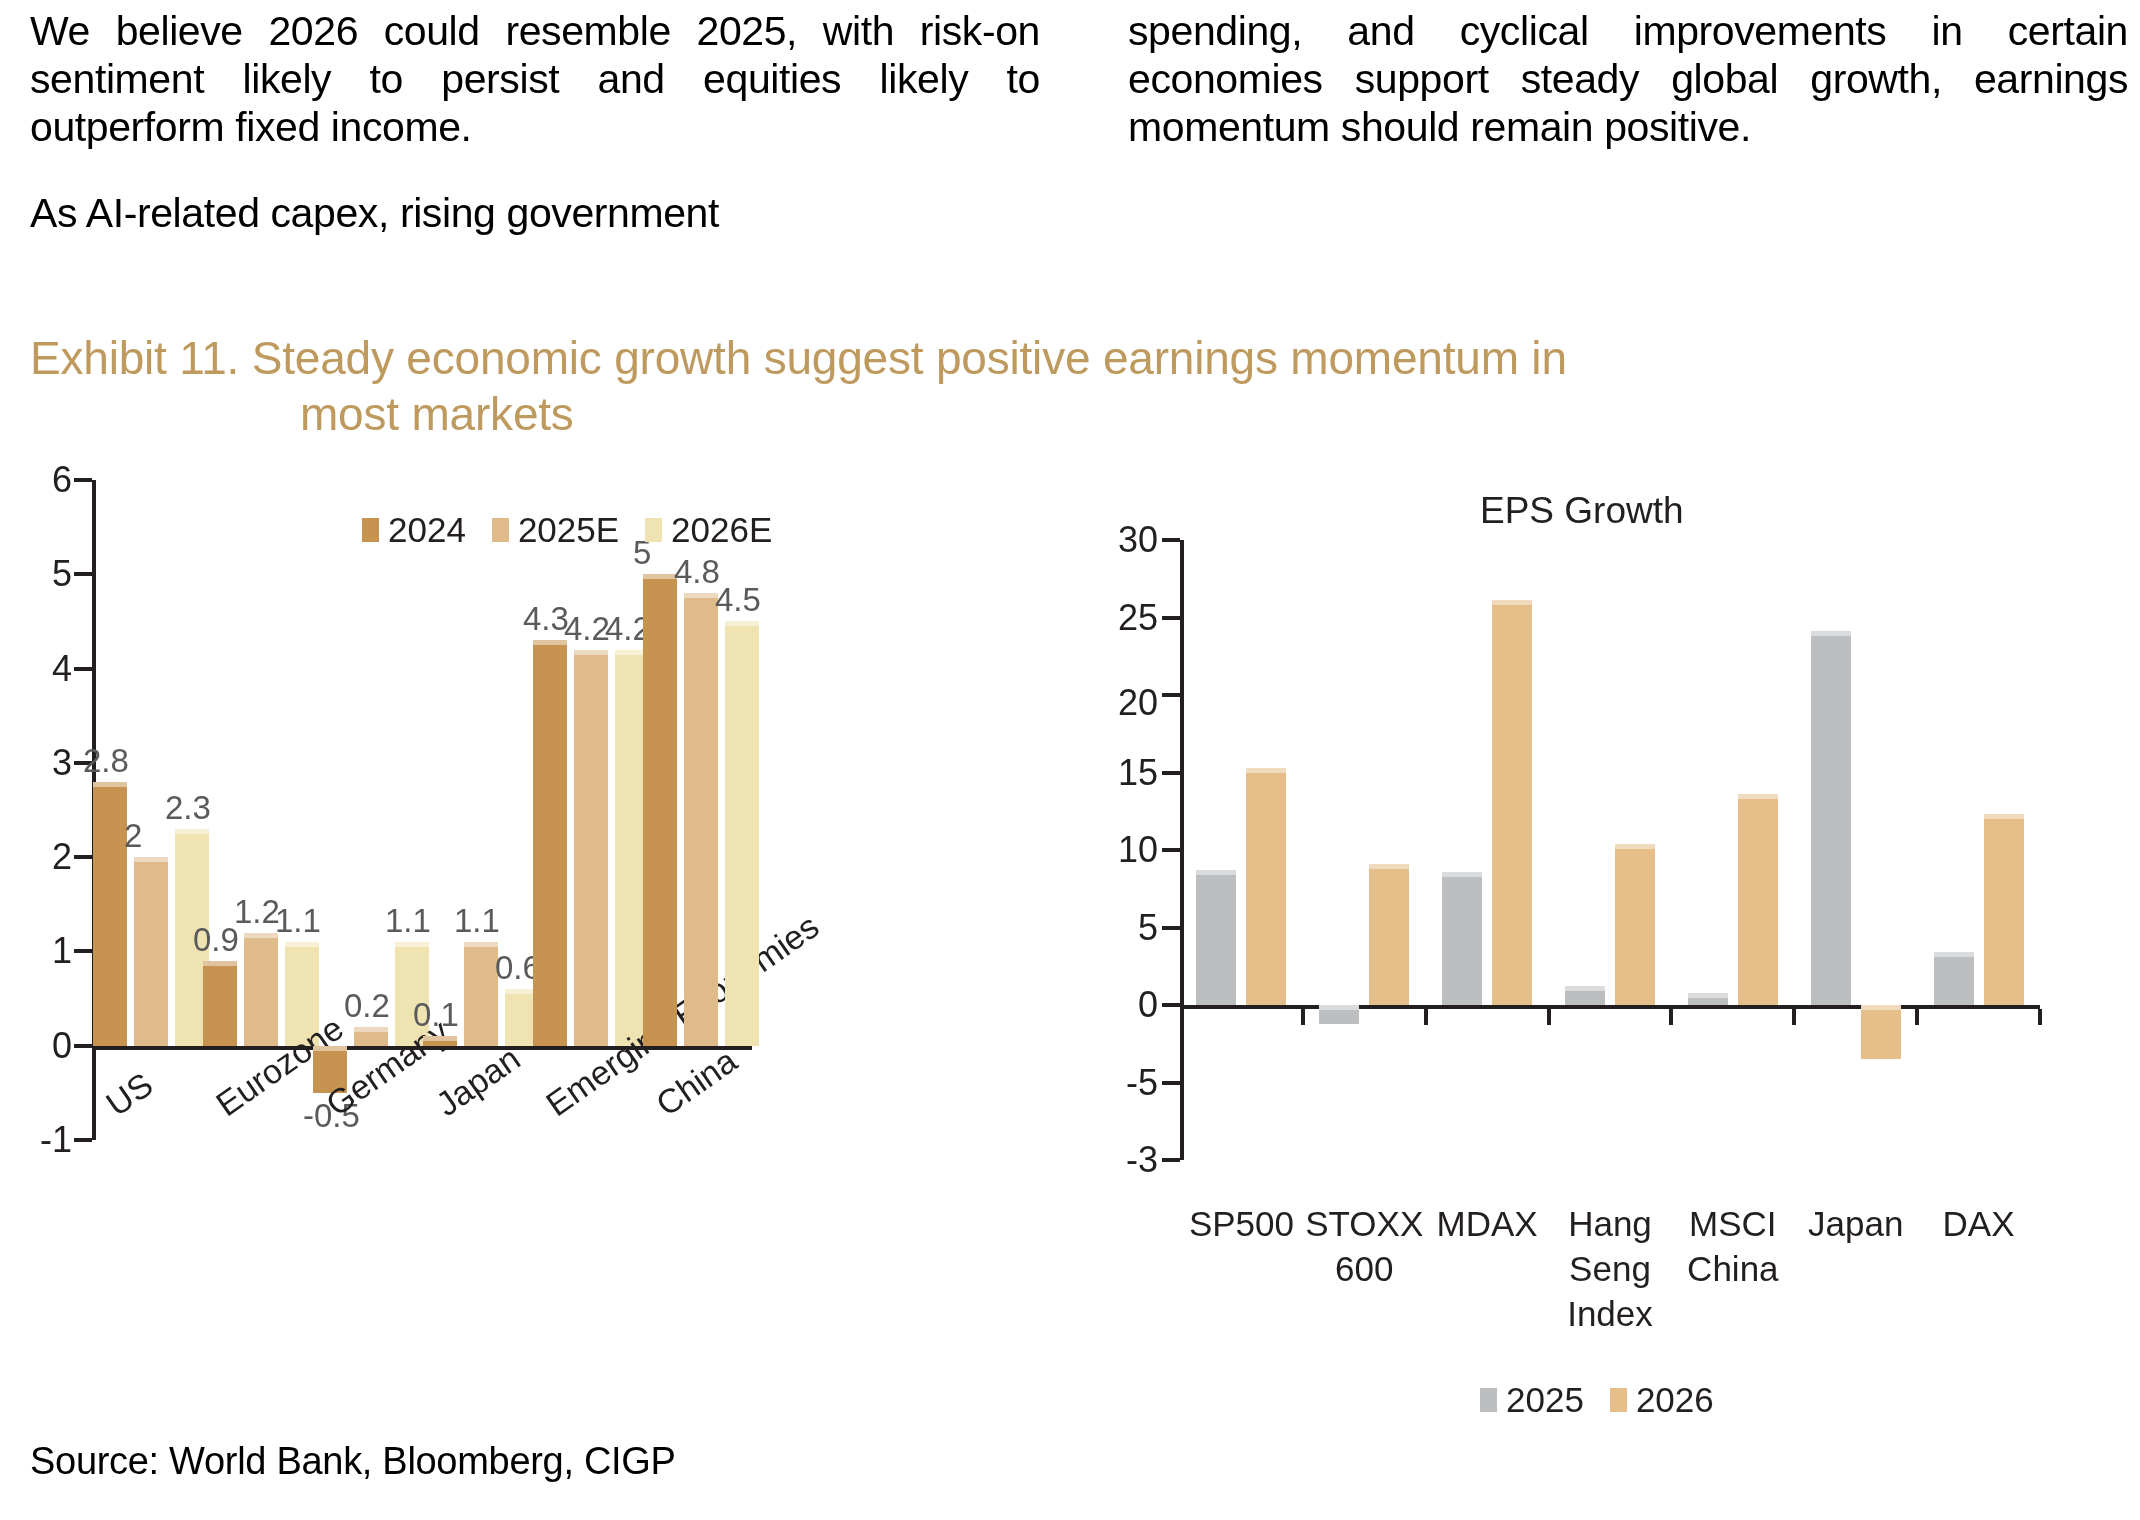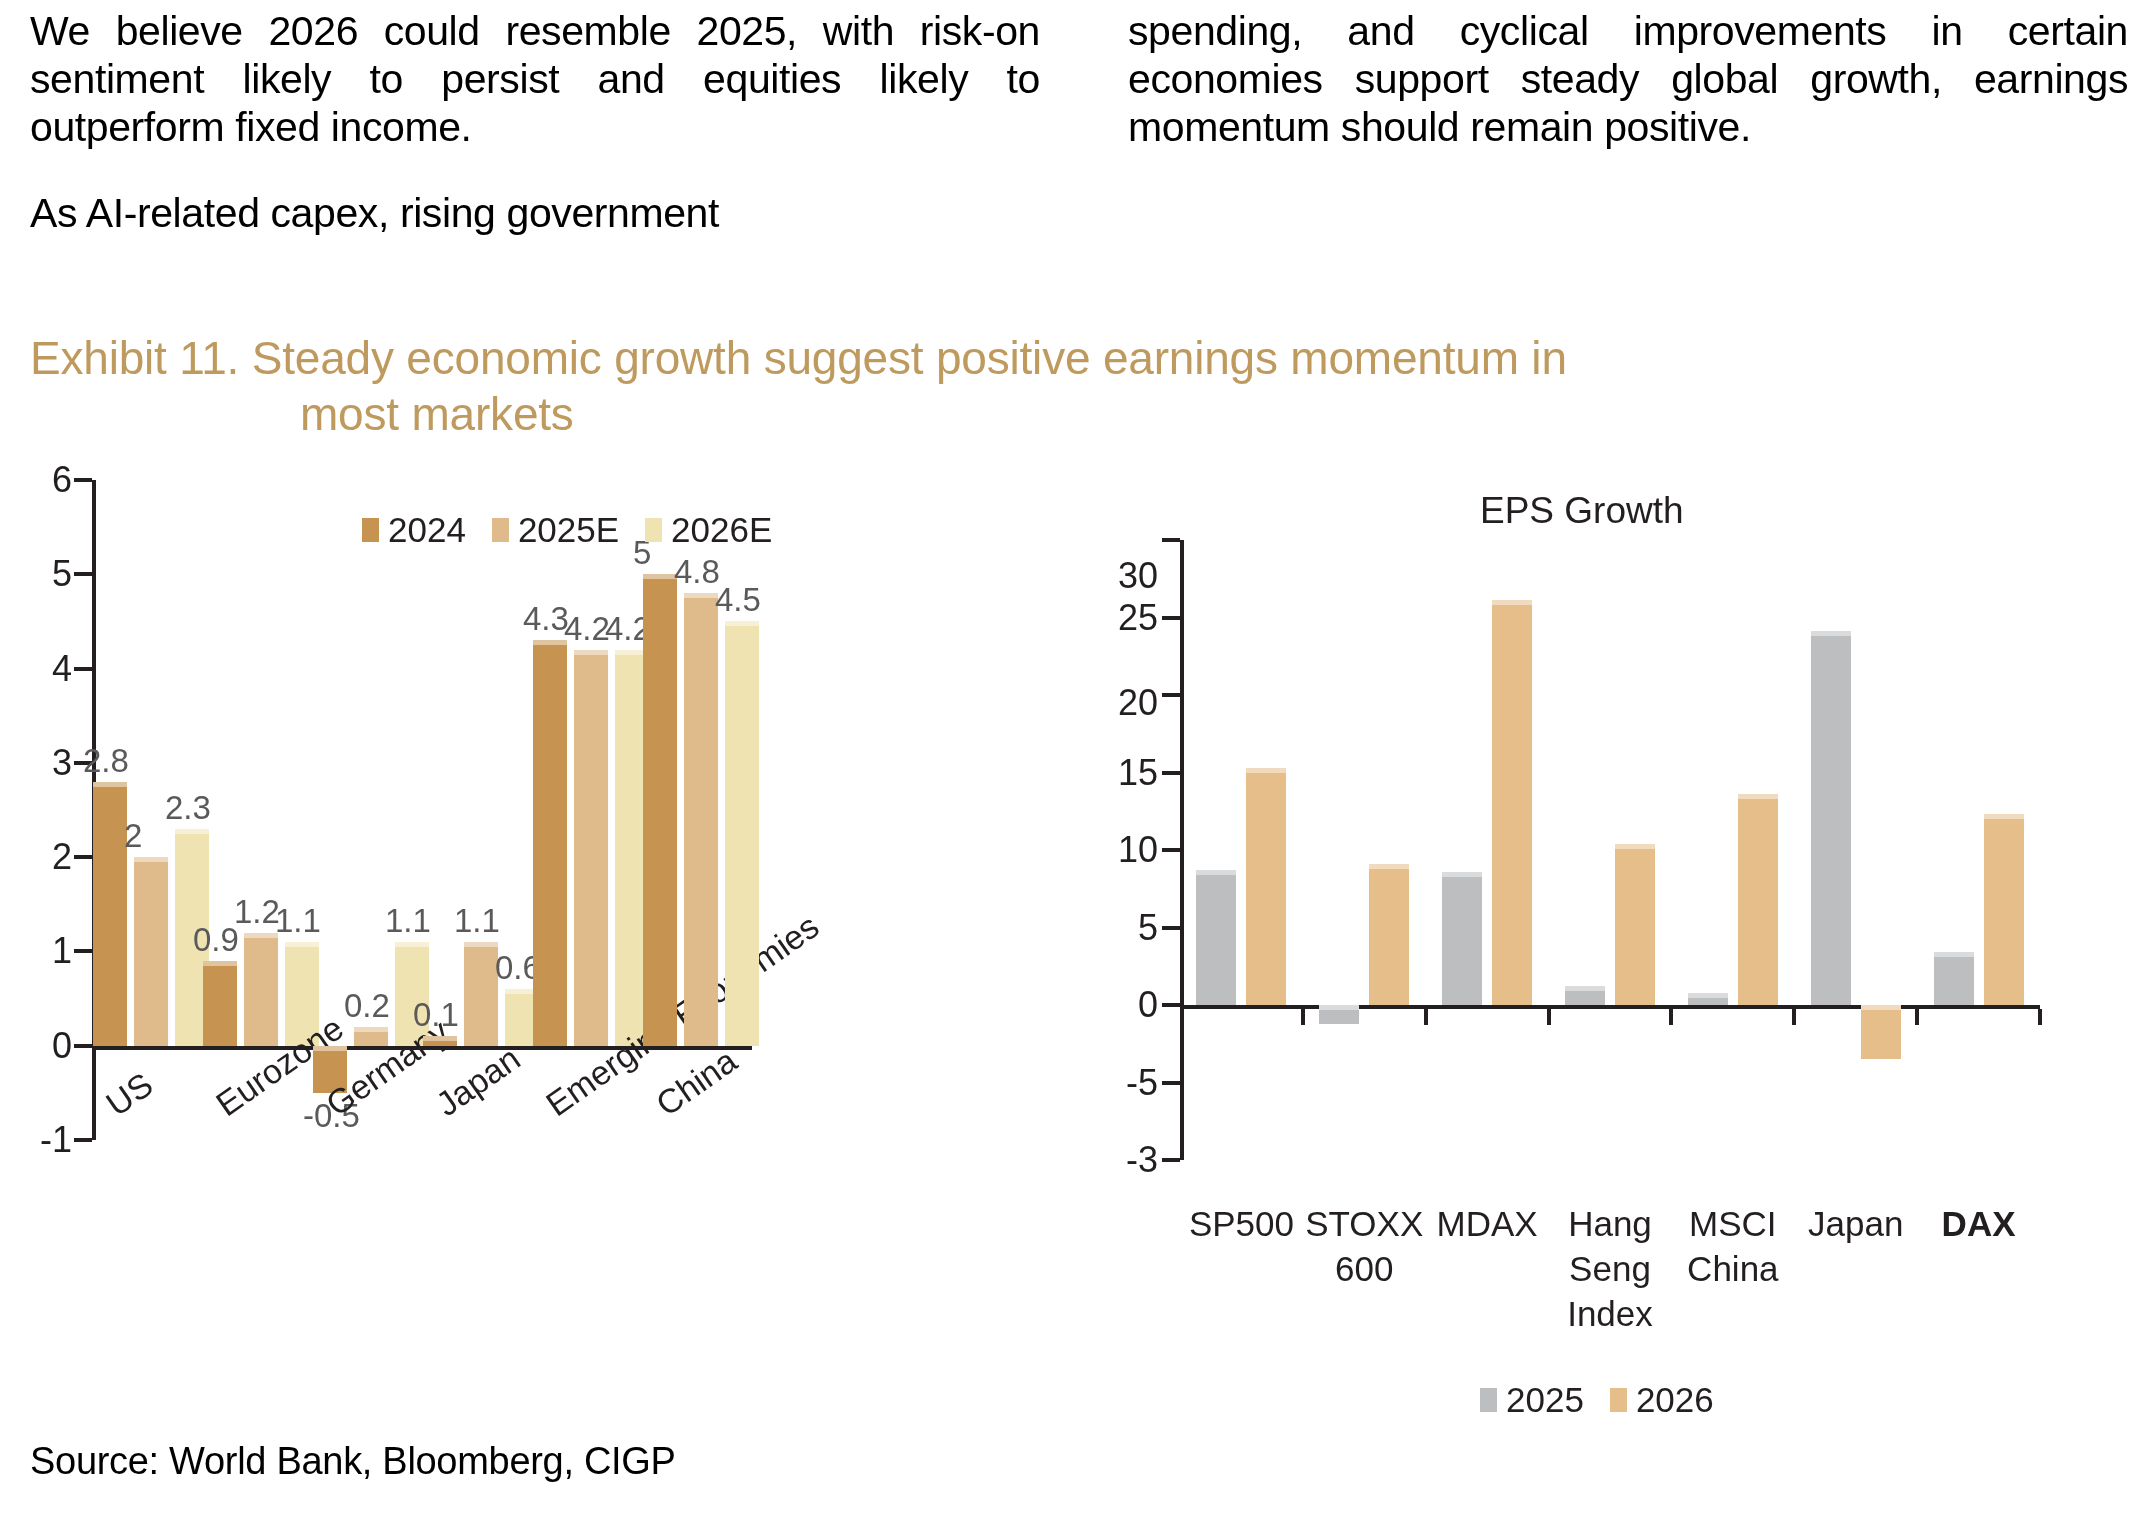--- a/index.html
+++ b/index.html
@@ -182,21 +182,21 @@
           <span>2026E</span>
         </div>
       </div>
     </div>
 
   <div class="chart" id="chart-eps" style="left:1040px; top:490px; width:1100px; height:950px;">
       <div class="chart-title" style="left:440px;top:0px;">EPS Growth</div>
       <div class="axis-line" style="left:140px;top:50px;width:4px;height:620px;"></div>
       <div class="axis-line" style="left:140px;top:515px;width:860px;height:4px;"></div>
       <div class="tick" style="left:122px;top:48px;width:18px;height:4px;"></div>
-      <div class="ytick-label" style="left:40px;top:50px;width:78px;margin-top:36px;">30</div>
+      <div class="ytick-label" style="left:40px;top:50px;width:78px;">30</div>
       <div class="tick" style="left:122px;top:125.5px;width:18px;height:4px;"></div>
       <div class="ytick-label" style="left:40px;top:127.5px;width:78px;">25</div>
       <div class="tick" style="left:122px;top:203px;width:18px;height:4px;"></div>
       <div class="ytick-label" style="left:40px;top:205px;width:78px;margin-top:8px;">20</div>
       <div class="tick" style="left:122px;top:280.5px;width:18px;height:4px;"></div>
       <div class="ytick-label" style="left:40px;top:282.5px;width:78px;">15</div>
       <div class="tick" style="left:122px;top:358px;width:18px;height:4px;"></div>
       <div class="ytick-label" style="left:40px;top:360px;width:78px;text-align:right;">10</div>
       <div class="tick" style="left:122px;top:435.5px;width:18px;height:4px;"></div>
       <div class="ytick-label" style="left:40px;top:437.5px;width:78px;">5</div>
@@ -254,21 +254,21 @@
       </div>
       <div class="tick" style="left:875.1428571428571px;top:519px;width:4px;height:16px;"></div>
       <div class="xlabel" style="left:754.2857142857143px;top:692px;width:122.85714285714286px;"><span>Japan</span></div>
       <div class="bar" style="left:893.5714285714286px;top:462.3px;width:40px;height:52.69999999999999px;background:#BCBEC0;">
         <div class="bar-top-hl"></div>
       </div>
       <div class="bar" style="left:943.5714285714286px;top:324.35px;width:40px;height:190.64999999999998px;background:#E5BE8A;">
         <div class="bar-top-hl"></div>
       </div>
       <div class="tick" style="left:998px;top:519px;width:4px;height:16px;"></div>
-      <div class="xlabel" style="left:877.1428571428571px;top:692px;width:122.85714285714286px;font-weight:bold;"><span>DAX</span></div>
+      <div class="xlabel" style="left:877.1428571428571px;top:692px;width:122.85714285714286px;"><span>DAX</span></div>
       <div class="legend" style="left:440px;top:890px;">
         <div class="lg-item">
           <span class="sw" style="background:#BCBEC0;"></span>
           <span>2025</span>
         </div>
         <div class="lg-item">
           <span class="sw" style="background:#E5BE8A;"></span>
           <span>2026</span>
         </div>
       </div>

